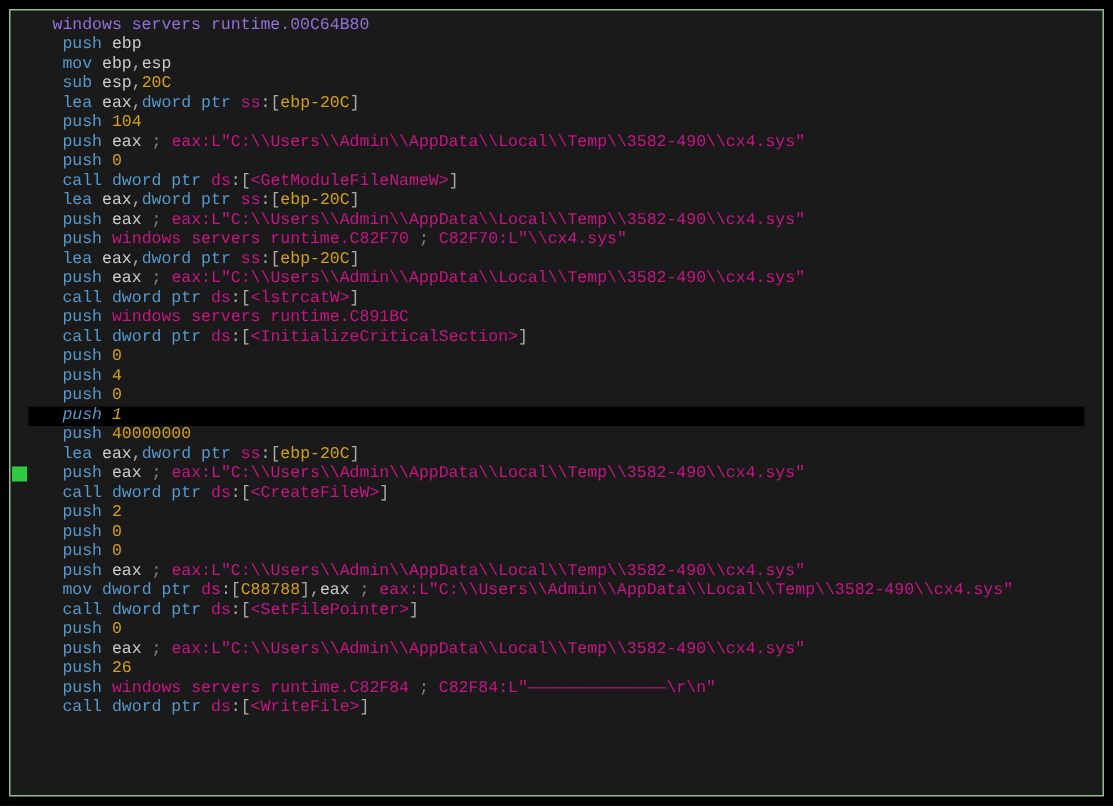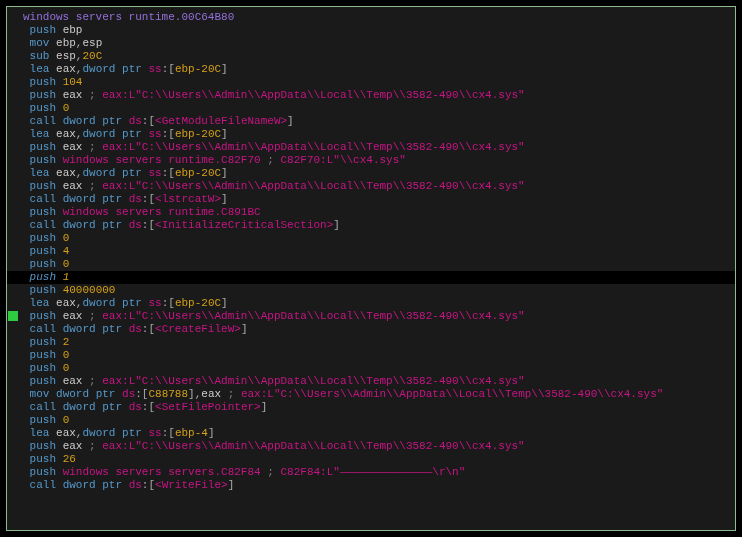--- a/index.html
+++ b/index.html
@@ -13,21 +13,21 @@
     height: 537px;
   }
   .frame {
     position: absolute;
     top: 6px;
     left: 6px;
     right: 6px;
     bottom: 6px;
     border: 1px solid #8fbc8f;
     background: #1a1a1a;
-    padding: 4px 0;
+    padding: 4px 12px;
     overflow: hidden;
   }
   .line {
     white-space: pre;
     padding-left: 16px;
     color: #aaa;
   }
   .line.hl {
     background: #000000;
     font-style: italic;
@@ -118,24 +118,23 @@
 <div class="line"> <span class="kw">push</span> <span class="num">0</span></div>
 
 <div class="line"> <span class="kw">push</span> <span class="reg">eax</span> <span class="cmt">; </span><span class="str">eax:L"C:\\Users\\Admin\\AppData\\Local\\Temp\\3582-490\\cx4.sys"</span></div>
 
 <div class="line"> <span class="kw">mov</span> <span class="mem">dword ptr</span> <span class="seg">ds</span><span class="punct">:[</span><span class="ylw">C88788</span><span class="punct">],</span><span class="reg">eax</span> <span class="cmt">; </span><span class="str">eax:L"C:\\Users\\Admin\\AppData\\Local\\Temp\\3582-490\\cx4.sys"</span></div>
 
 <div class="line"> <span class="kw">call</span> <span class="mem">dword ptr</span> <span class="seg">ds</span><span class="punct">:[</span><span class="api">&lt;SetFilePointer&gt;</span><span class="punct">]</span></div>
 
 <div class="line"> <span class="kw">push</span> <span class="num">0</span></div>
 
-<div class="line"> <span class="kw">lea</span> <span class="reg">eax</span><span class="punct">,</span><span class="mem">dword ptr</span> <span class="seg">ss</span><span class="punct">:[</span><span class="ylw">ebp-4</span><span class="punct">]</span></div>
 
 <div class="line"> <span class="kw">push</span> <span class="reg">eax</span> <span class="cmt">; </span><span class="str">eax:L"C:\\Users\\Admin\\AppData\\Local\\Temp\\3582-490\\cx4.sys"</span></div>
 
 <div class="line"> <span class="kw">push</span> <span class="num">26</span></div>
 
-<div class="line"> <span class="kw">push</span> <span class="addr">windows servers servers.C82F84</span> <span class="cmt">; </span><span class="str">C82F84:L"——————————————\r\n"</span></div>
+<div class="line"> <span class="kw">push</span> <span class="addr">windows servers runtime.C82F84</span> <span class="cmt">; </span><span class="str">C82F84:L"——————————————\r\n"</span></div>
 
 
 <div class="line"> <span class="kw">call</span> <span class="mem">dword ptr</span> <span class="seg">ds</span><span class="punct">:[</span><span class="api">&lt;WriteFile&gt;</span><span class="punct">]</span></div>
 
 </div>
 
 </body></html>

